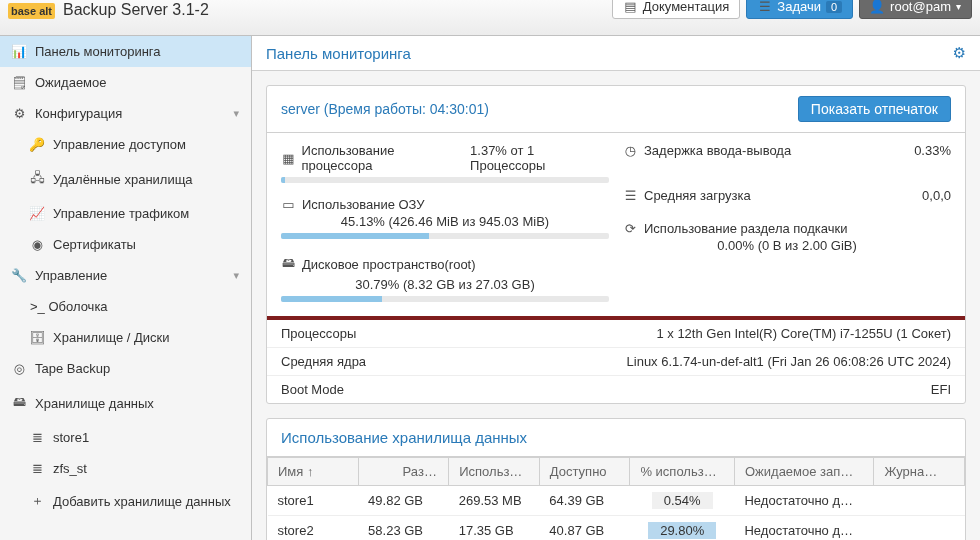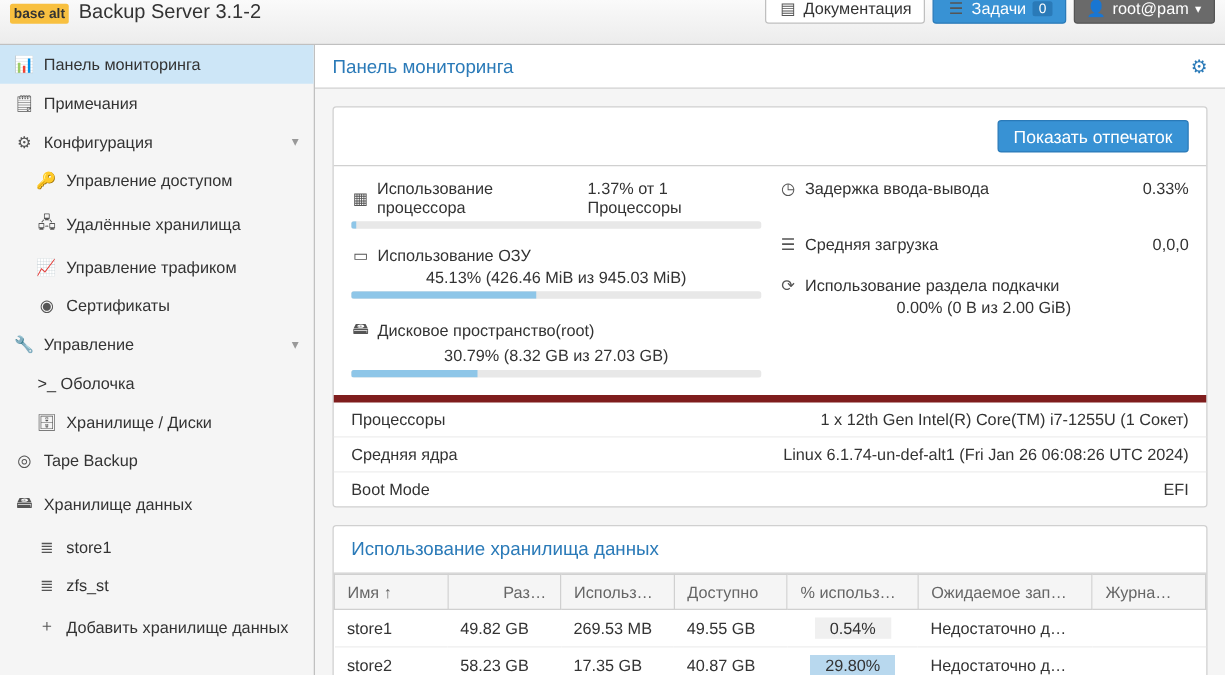--- a/index.html
+++ b/index.html
@@ -68,21 +68,21 @@
 </div>
 
 <div class="main">
   <div class="sidebar" id="sidebar">
       <div class="nav-item selected">
         <span class="ico">📊</span>
         <span>Панель мониторинга</span>
       </div>
       <div class="nav-item">
         <span class="ico">🗒</span>
-        <span>Примечания</span>
+        <span>Ожидаемое</span>
       </div>
       <div class="nav-item">
         <span class="ico">⚙</span>
         <span>Конфигурация</span>
         <span class="exp">▾</span>
       </div>
       <div class="nav-item child">
         <span class="ico">🔑</span>
         <span>Управление доступом</span>
       </div>
@@ -133,20 +133,21 @@
     </div>
 
   <div class="content">
     <div class="panel-header">
       <span>Панель мониторинга</span>
       <span class="gear">⚙</span>
     </div>
 
     <div class="card">
       <div class="card-head">
+        <span class="title">server (Время работы: 04:30:01)</span>
         <button class="btn-fp">Показать отпечаток</button>
       </div>
       <div class="stats">
         <div class="stats-col">
           <div class="stat-row">
             <div class="stat-top">
               <span class="ico">▦</span>
               <span class="stat-label">Использование процессора</span>
               <span class="stat-val">1.37% от 1 Процессоры</span>
             </div>
@@ -192,21 +193,21 @@
           </div>
           <div class="stat-row" style="margin-top:18px">
             <div class="stat-top">
               <span class="ico">⟳</span>
               <span class="stat-label">Использование раздела подкачки</span>
             </div>
             <div class="stat-sub">0.00% (0 B из 2.00 GiB)</div>
           </div>
         </div>
       </div>
-      <div id="kv-section" style="border-top:6px solid #7f1d1d;">
+      <div id="kv-section" style="border-top:4px solid #7f1d1d;">
           <div class="kv">
             <span class="k">Процессоры</span>
             <span class="v">1 x 12th Gen Intel(R) Core(TM) i7-1255U (1 Сокет)</span>
           </div>
           <div class="kv">
             <span class="k">Средняя ядра</span>
             <span class="v">Linux 6.1.74-un-def-alt1 (Fri Jan 26 06:08:26 UTC 2024)</span>
           </div>
           <div class="kv">
             <span class="k">Boot Mode</span>
@@ -227,21 +228,21 @@
               <th style="width: 15%;">% использ…</th>
               <th style="width: 20%;">Ожидаемое зап…</th>
               <th style="width: 13%;">Журна…</th>
             </tr>
           </thead>
         <tbody id="ds-body">
             <tr>
               <td>store1</td>
               <td>49.82 GB</td>
               <td>269.53 MB</td>
-              <td>49.55 GB</td>
+              <td>64.39 GB</td>
               <td class="pct-cell"><span class="pct-inner">0.54%</span></td>
               <td>Недостаточно д…</td>
               <td></td>
             </tr>
             <tr>
               <td>store2</td>
               <td>58.23 GB</td>
               <td>17.35 GB</td>
               <td>40.87 GB</td>
               <td class="pct-cell"><span class="pct-inner" style="background: rgb(184, 216, 238);">29.80%</span></td>

